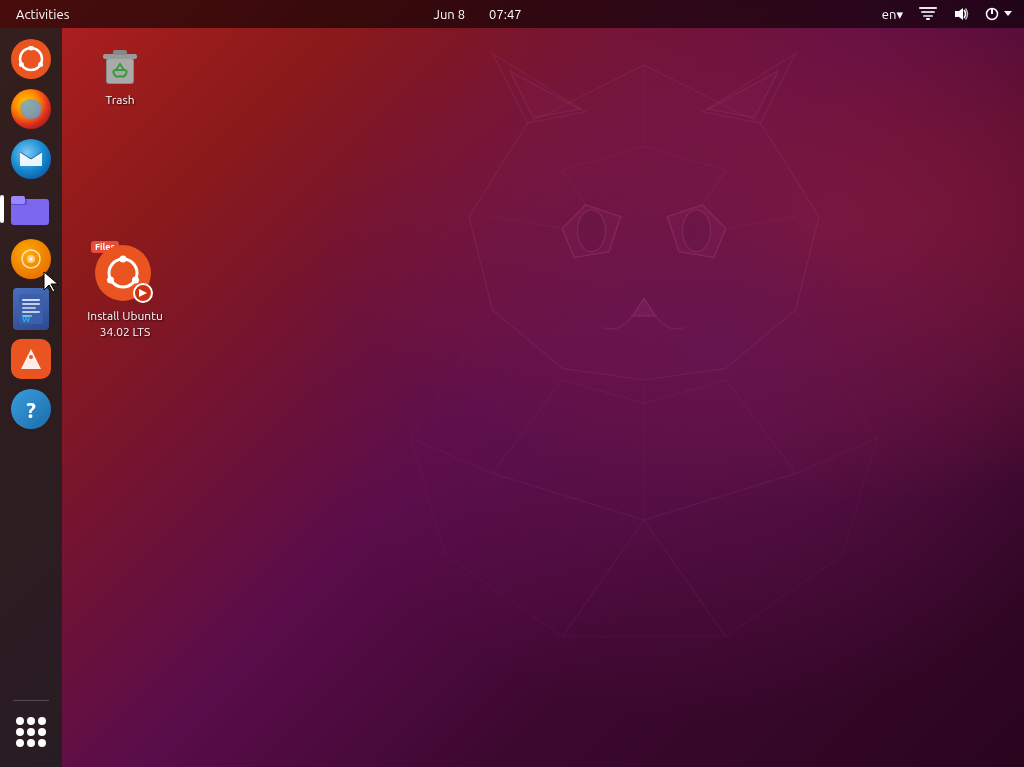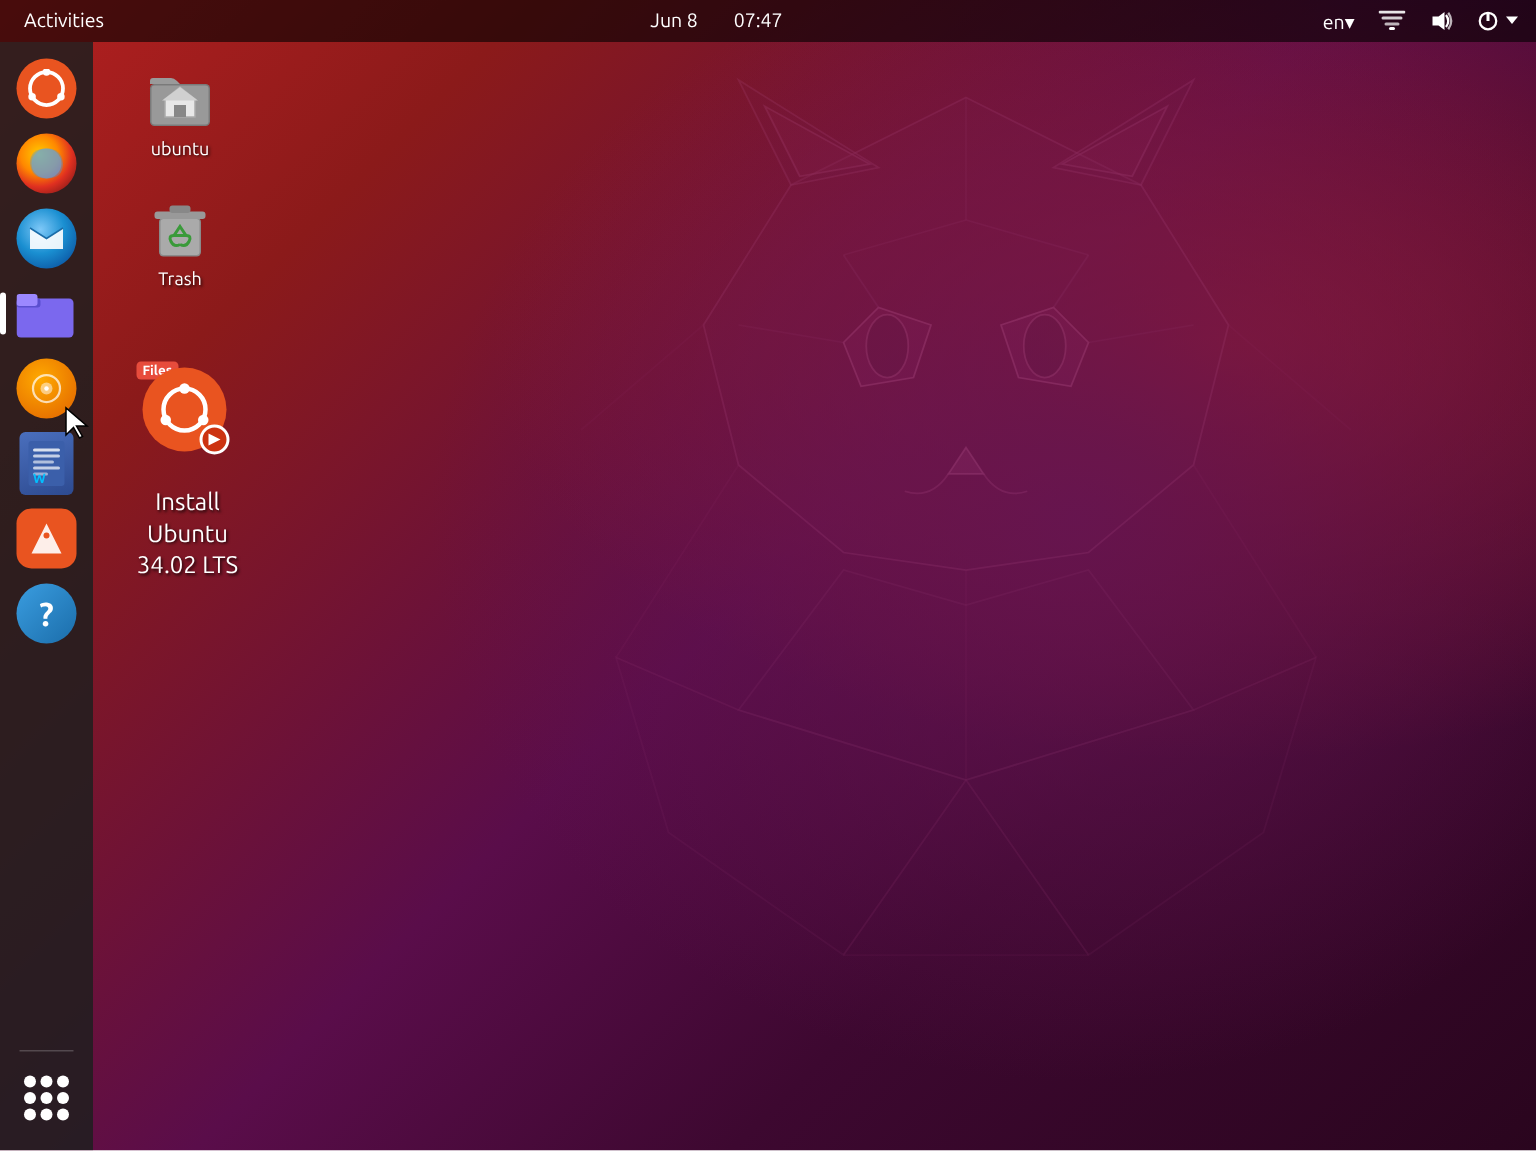--- a/index.html
+++ b/index.html
@@ -196,23 +196,23 @@
       background: #e74c3c;
       color: white;
       font-size: 9px;
       padding: 1px 4px;
       border-radius: 3px;
       font-weight: bold;
     }
 
     .install-label {
       color: white;
-      font-size: 16px;
+      font-size: 12px;
       text-align: center;
-      margin-top: 20px;
+      margin-top: 3px;
       text-shadow: 1px 1px 2px rgba(0,0,0,0.8);
       line-height: 1.3;
     }
 
     
     .ubuntu-circle {
       width: 40px;
       height: 40px;
       border-radius: 50%;
       background: #E95420;
@@ -454,37 +454,20 @@
           <div class="grid-dot"></div>
             <div class="grid-dot"></div>
             <div class="grid-dot"></div>
         </div>
       </div>
     </div>
   </div>
 
   <div id="desktop-icons">
 
-    <div class="desktop-icon">
-      <div class="icon-img">
-        <svg width="48" height="48" viewBox="0 0 48 48">
-
-          <rect x="4" y="16" width="40" height="28" rx="3" fill="#7a7a7a"></rect>
-          <path d="M4,16 L4,14 Q4,12 6,12 L18,12 Q20,12 22,14 L24,16 Z" fill="#9a9a9a"></path>
-          <rect x="5" y="17" width="38" height="26" rx="2" fill="#999"></rect>
-
-          <g transform="translate(12, 16)">
-            <polygon points="12,2 22,10 22,22 2,22 2,10" fill="#e8e8e8" stroke="#aaa" stroke-width="1"></polygon>
-            <polygon points="12,2 24,11 0,11" fill="#d0d0d0"></polygon>
-            <rect x="8" y="14" width="8" height="8" fill="#888"></rect>
-          </g>
-        </svg>
-      </div>
-      <span class="icon-label">ubuntu</span>
-    </div>
 
     <div class="desktop-icon">
       <div class="icon-img">
         <svg width="48" height="48" viewBox="0 0 48 48">
 
           <rect x="10" y="18" width="28" height="26" rx="3" fill="#8a8a8a"></rect>
           <rect x="11" y="19" width="26" height="24" rx="2" fill="#aaa"></rect>
 
           <rect x="7" y="14" width="34" height="5" rx="2" fill="#999"></rect>
           <rect x="17" y="10" width="14" height="5" rx="2" fill="#888"></rect>

